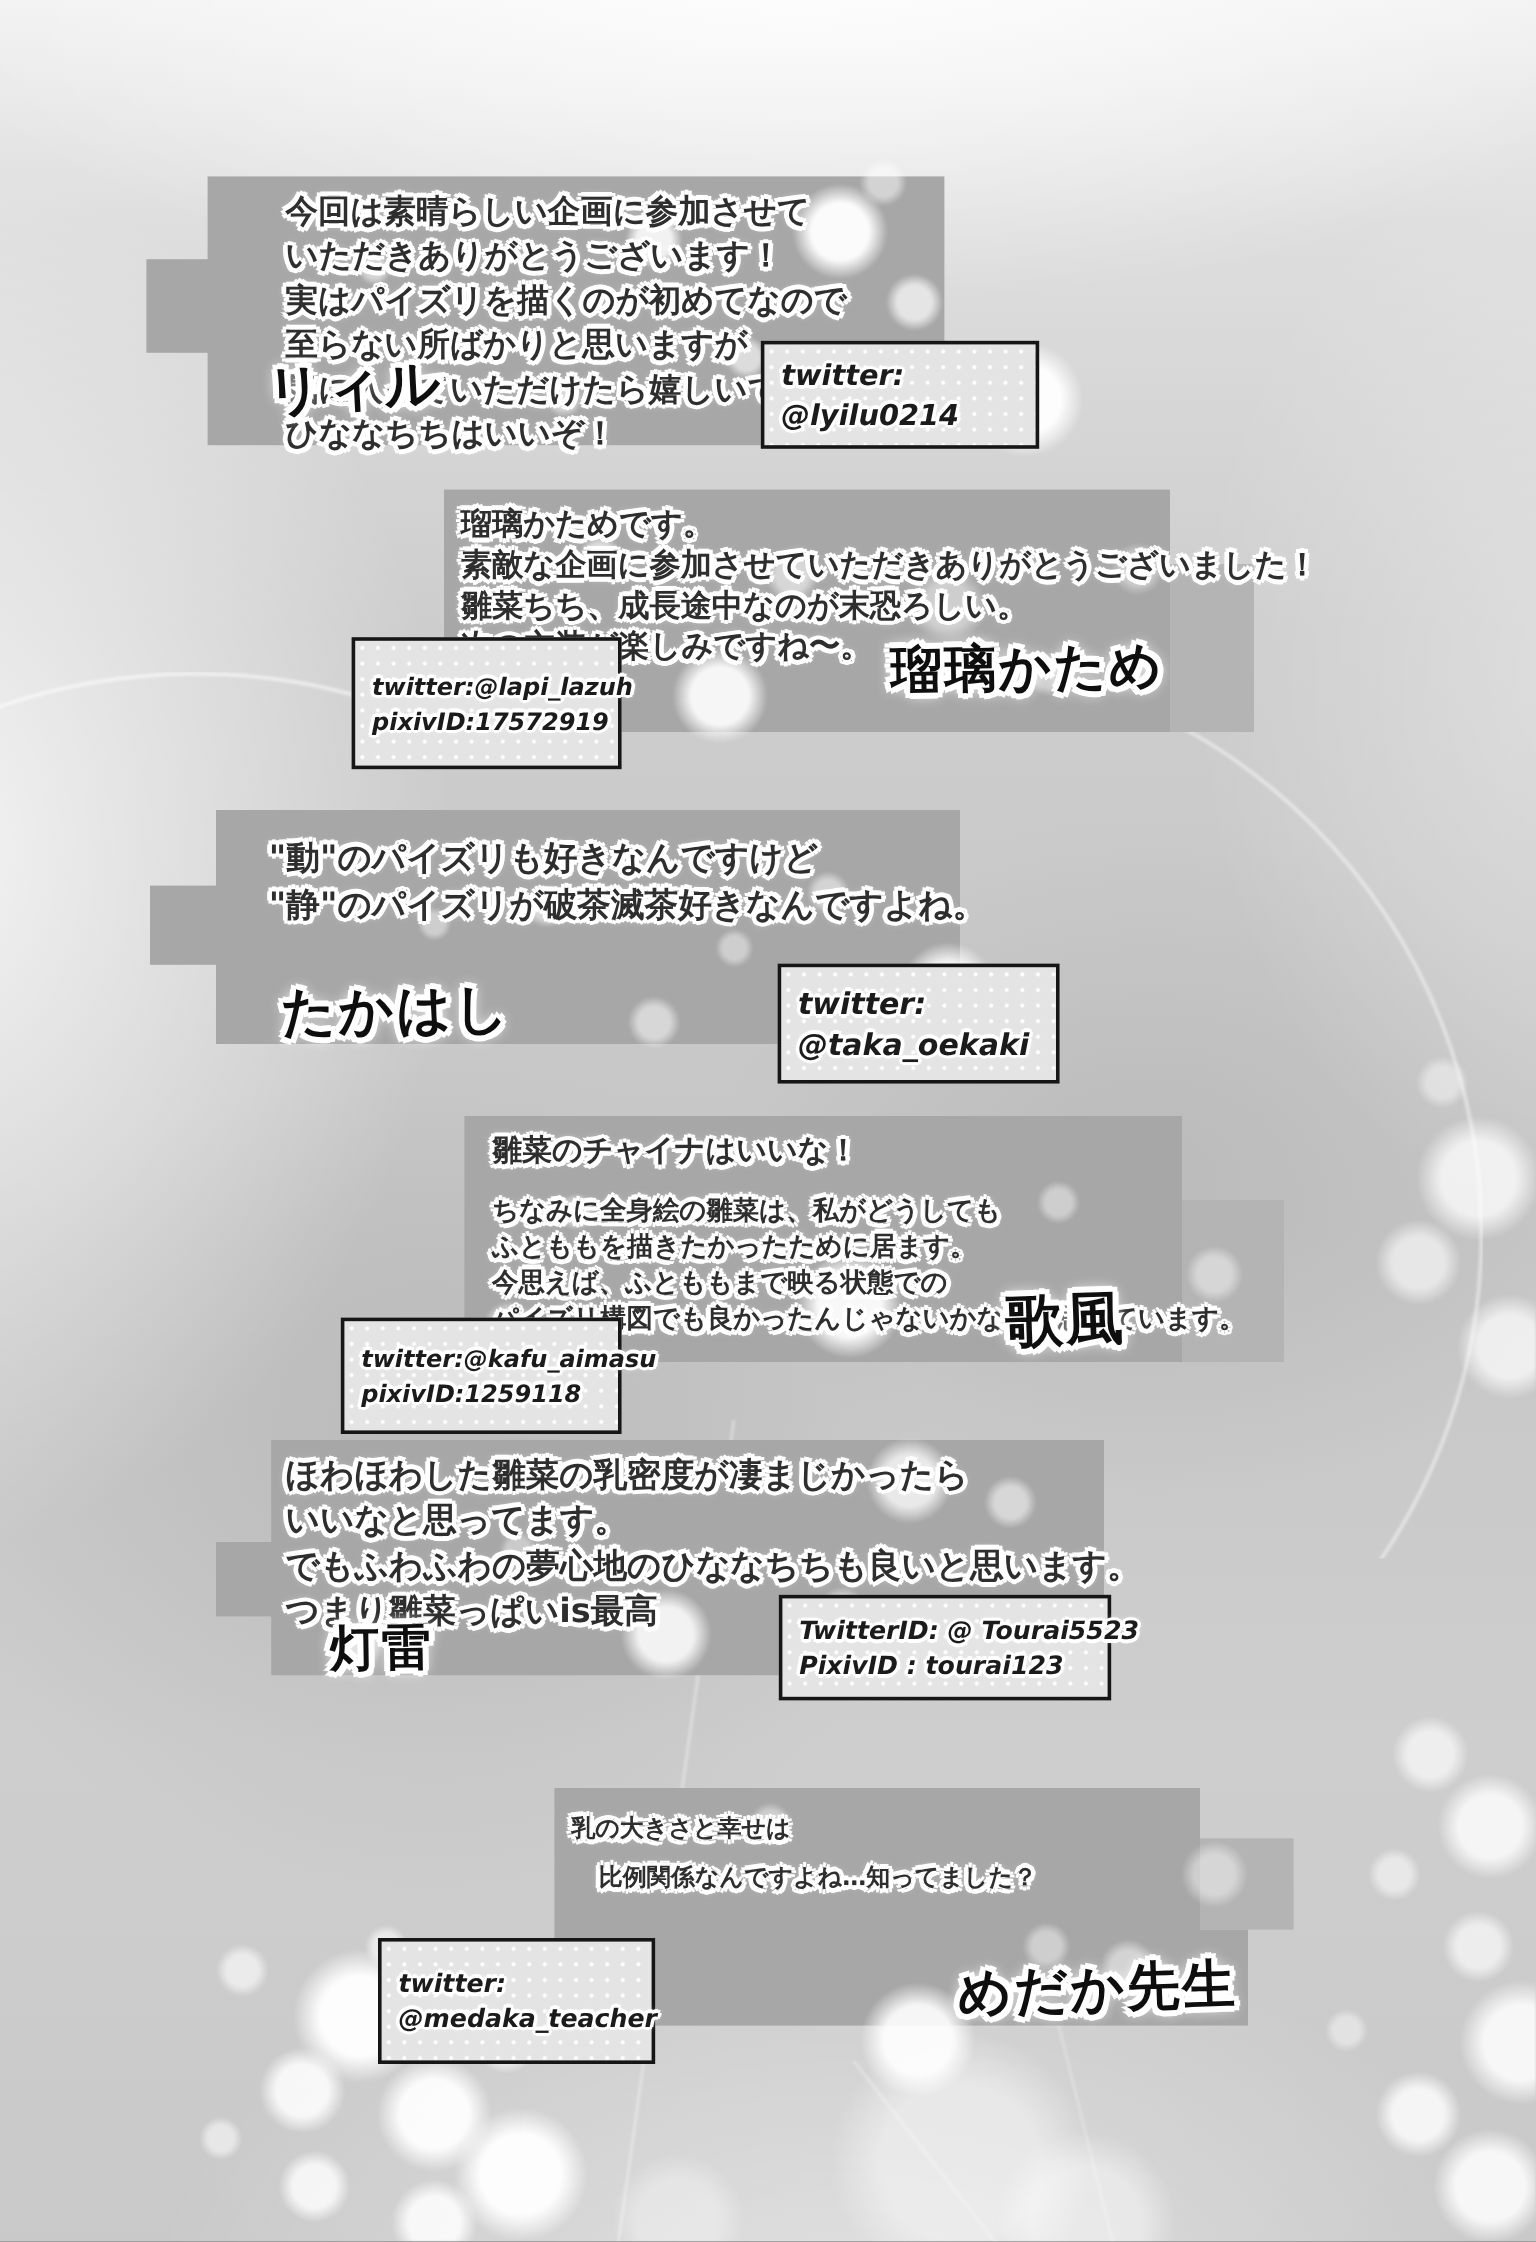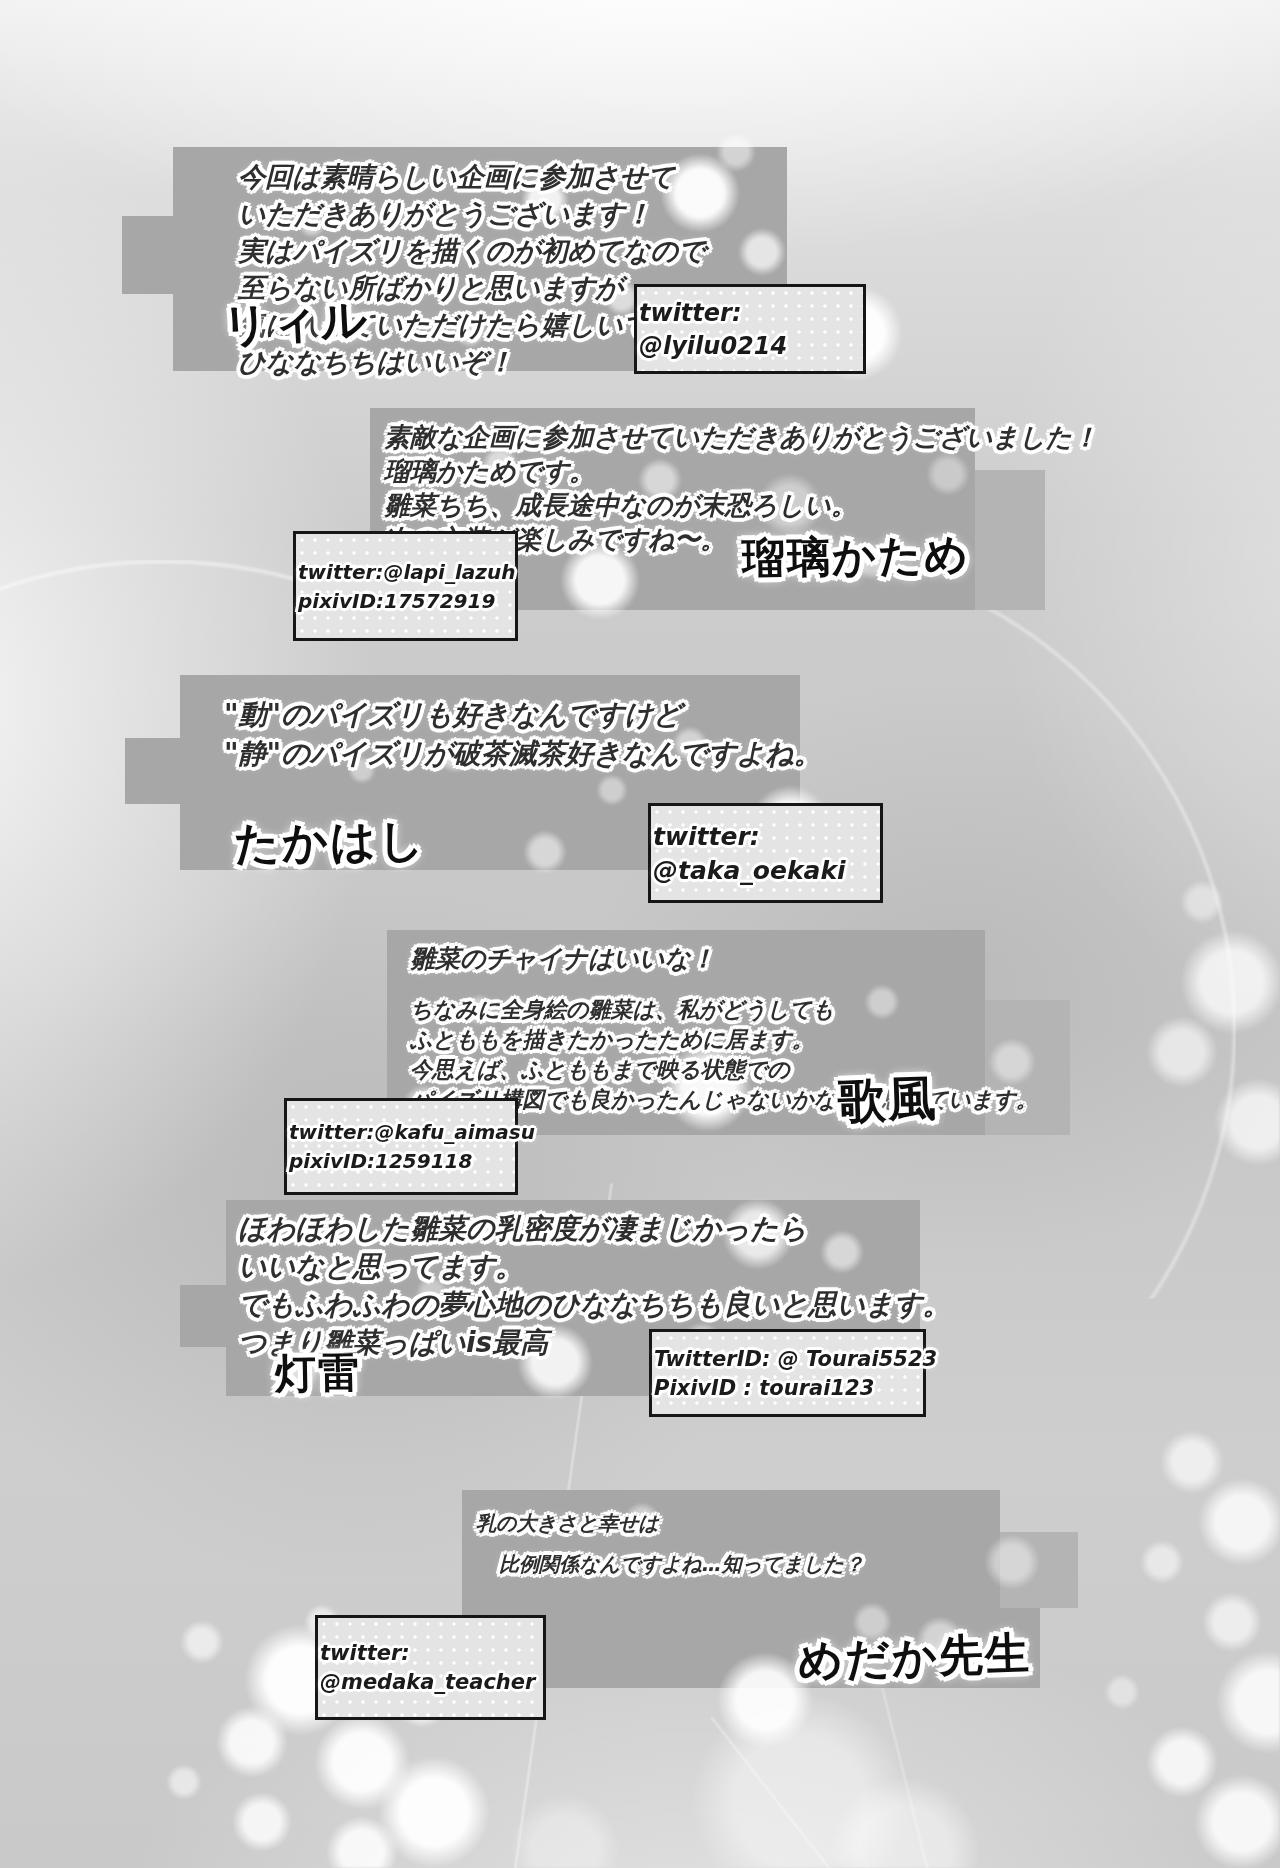--- a/index.html
+++ b/index.html
@@ -101,27 +101,27 @@
       radial-gradient(36px 36px at 1182px 1052px, rgba(255,255,255,.6) 0 60%, rgba(255,255,255,0) 100%),
       radial-gradient(44px 44px at 1258px 1122px, rgba(255,255,255,.7) 0 60%, rgba(255,255,255,0) 100%),
       radial-gradient(22px 22px at 1202px 902px, rgba(255,255,255,.45) 0 60%, rgba(255,255,255,0) 100%),
       radial-gradient(110px 110px at 800px 1802px, rgba(255,255,255,.45) 0 60%, rgba(255,255,255,0) 100%),
       radial-gradient(76px 76px at 905px 1852px, rgba(255,255,255,.45) 0 60%, rgba(255,255,255,0) 100%),
       radial-gradient(56px 56px at 565px 1850px, rgba(255,255,255,.35) 0 60%, rgba(255,255,255,0) 100%);
   }
   
   .comment{position:absolute;z-index:3;color:#2e2e2e;font-weight:700;white-space:nowrap;
     text-shadow:-3px -3px 0 #fff,3px -3px 0 #fff,-3px 3px 0 #fff,3px 3px 0 #fff,
-                -4px 0 0 #fff,4px 0 0 #fff,0 -4px 0 #fff,0 4px 0 #fff,0 0 7px #fff;font-style:italic;}
+                -4px 0 0 #fff,4px 0 0 #fff,0 -4px 0 #fff,0 4px 0 #fff,0 0 7px #fff;}
   .aname{position:absolute;z-index:3;color:#0e0e0e;font-weight:900;letter-spacing:2px;white-space:nowrap;
     text-shadow:-4px -4px 0 #fff,4px -4px 0 #fff,-4px 4px 0 #fff,4px 4px 0 #fff,
                 -5px 0 0 #fff,5px 0 0 #fff,0 -5px 0 #fff,0 5px 0 #fff,0 0 12px #fff,0 0 12px #fff;}
   .social{position:absolute;z-index:3;box-sizing:border-box;border:3px solid #161616;background-color:#e4e4e4;
     background-image:radial-gradient(circle 2px at 6px 6px, rgba(255,255,255,.95) 0 1.4px, rgba(255,255,255,0) 2px);
-    background-size:13px 13px;display:flex;flex-direction:column;justify-content:center;gap:5px;padding-left:2px;}
+    background-size:13px 13px;display:flex;flex-direction:column;justify-content:center;gap:5px;padding-left:14px;}
   .sline{font-style:italic;font-weight:bold;color:#1b1b1b;white-space:nowrap;
     text-shadow:-2px -2px 0 #fff,2px -2px 0 #fff,-2px 2px 0 #fff,2px 2px 0 #fff,
                 -3px 0 0 #fff,3px 0 0 #fff,0 -3px 0 #fff,0 3px 0 #fff,0 0 6px #fff;}
   #c1{left:238px;top:158px;font-size:27px;line-height:37px}
   #n1{left:222px;top:292px;font-size:46px;transform:rotate(-3deg)}
   #s1{left:634px;top:284px;width:232px;height:90px;font-size:24px}
   #c2{left:384px;top:420px;font-size:26px;line-height:34px}
   #n2{left:742px;top:528px;font-size:43px;transform:rotate(-1deg)}
   #s2{left:293px;top:531px;width:225px;height:110px;font-size:20px}
   #c3{left:224px;top:695px;font-size:28px;line-height:39px}
@@ -174,22 +174,22 @@
     <div class="cline">気に入っていただけたら嬉しいです！</div>
     <div class="cline">ひななちちはいいぞ！</div>
   </div>
   <div class="aname" id="n1">リィル</div>
   <div class="social" id="s1">
     <div class="sline">twitter:</div>
     <div class="sline">@lyilu0214</div>
   </div>
 
   <div class="comment" id="c2">
+    <div class="cline">瑠璃かためです。</div>
     <div class="cline">素敵な企画に参加させていただきありがとうございました！</div>
-    <div class="cline">瑠璃かためです。</div>
     <div class="cline">雛菜ちち、成長途中なのが末恐ろしい。</div>
     <div class="cline">次の衣装が楽しみですね〜。</div>
   </div>
   <div class="aname" id="n2">瑠璃かため</div>
   <div class="social" id="s2">
     <div class="sline">twitter:@lapi_lazuh</div>
     <div class="sline">pixivID:17572919</div>
   </div>
 
   <div class="comment" id="c3">

